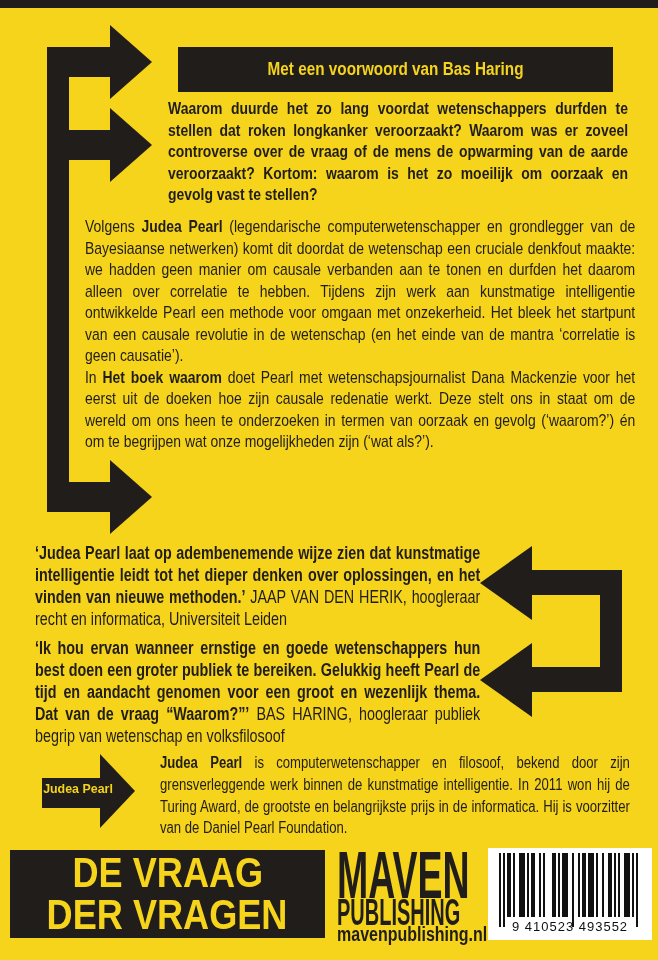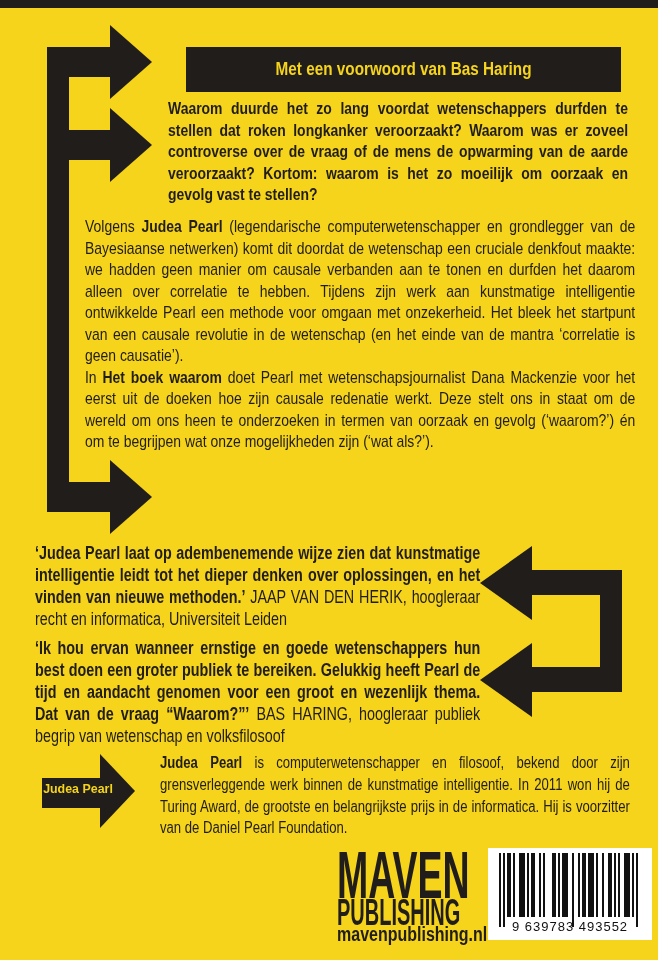--- a/index.html
+++ b/index.html
@@ -15,21 +15,21 @@
   .blk{background:#201D1A;}
   
   .cond{transform-origin:0 0;transform:scaleX(0.82);}
   .just{text-align:justify;}
   .para{margin:0;}
   
   .tri-right{width:0;height:0;border-top:37px solid transparent;border-bottom:37px solid transparent;border-left:42px solid #201D1A;}
   .tri-left{width:0;height:0;border-top:37px solid transparent;border-bottom:37px solid transparent;border-right:52px solid #201D1A;}
   .tri-right-sm{width:0;height:0;border-top:37px solid transparent;border-bottom:37px solid transparent;border-left:35px solid #201D1A;}
   
-  .banner-top{left:186px;top:47px;width:435px;height:45px;display:flex;align-items:center;justify-content:center;}
+  .banner-top{left:178px;top:47px;width:435px;height:45px;display:flex;align-items:center;justify-content:center;}
   .banner-top .txt{color:#F6D41B;font-weight:bold;font-size:18px;transform:scaleX(0.85);white-space:nowrap;}
   .banner-mid{left:168px;top:468px;width:455px;height:52px;}
   .banner-mid .txt{position:absolute;left:13px;top:6px;width:522px;color:#F6D41B;font-weight:bold;font-size:16.5px;line-height:22px;transform-origin:0 0;transform:scaleX(0.82);}
   
   .intro{left:168px;top:98px;width:561px;font-size:17px;font-weight:bold;line-height:21.6px;}
   .body-copy{left:85px;top:216px;width:671px;font-size:17px;line-height:21.5px;}
   .quote{width:543px;font-size:17.5px;line-height:22px;}
   .quote b{font-weight:bold;}
   .bio{left:160px;top:752px;width:573px;font-size:16px;line-height:21.8px;}
   
@@ -91,20 +91,24 @@
   </div>
 
   <div>
     <div class="abs blk" style="left:42px;top:778px;width:58px;height:30px;"></div>
     <div class="abs tri-right-sm" style="left:100px;top:754px;"></div>
     <div class="abs author-label">Judea Pearl</div>
   </div>
 
   <p class="abs cond just para bio"><b>Judea Pearl</b><span> is computerwetenschapper en filosoof, bekend door zijn grensverleggende werk binnen de kunstmatige intelligentie. In 2011 won hij de Turing Award, de grootste en belangrijkste prijs in de informatica. Hij is voorzitter van de Daniel Pearl Foundation.</span></p>
 
+  <div class="abs blk title-box">
+    <div class="line">DE VRAAG</div>
+    <div class="line">DER VRAGEN</div>
+  </div>
 
   <div>
     <div class="abs maven maven-1">MAVEN</div>
     <div class="abs maven maven-2">PUBLISHING</div>
     <div class="abs maven maven-3">mavenpublishing.nl</div>
   </div>
 
   <div class="abs barcode">
     <div class="bars">
         <div class="bar guard" style="width: 2.02857px;"></div>
@@ -149,16 +153,16 @@
         <div class="gap" style="width: 2.02857px;"></div>
         <div class="bar" style="width: 2.02857px;"></div>
         <div class="gap" style="width: 4.05714px;"></div>
         <div class="bar" style="width: 6.08571px;"></div>
         <div class="gap" style="width: 2.02857px;"></div>
         <div class="bar" style="width: 2.02857px;"></div>
         <div class="gap" style="width: 2.02857px;"></div>
         <div class="bar guard" style="width: 2.02857px;"></div>
         <div class="gap" style="width: 2.02857px;"></div>
       </div>
-    <div class="isbn">9 639783 493552</div>
+    <div class="isbn">9 410523 493552</div>
   </div>
 
 </div>
 
 </body></html>

